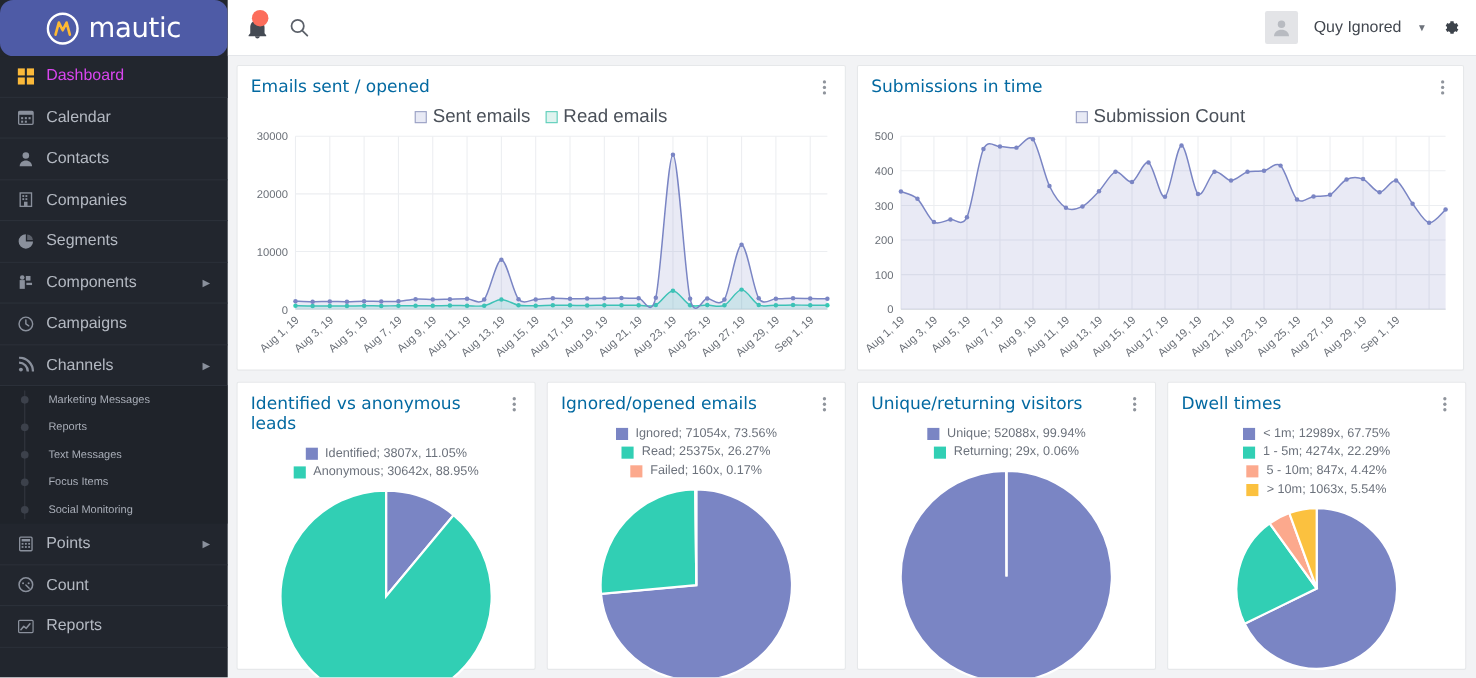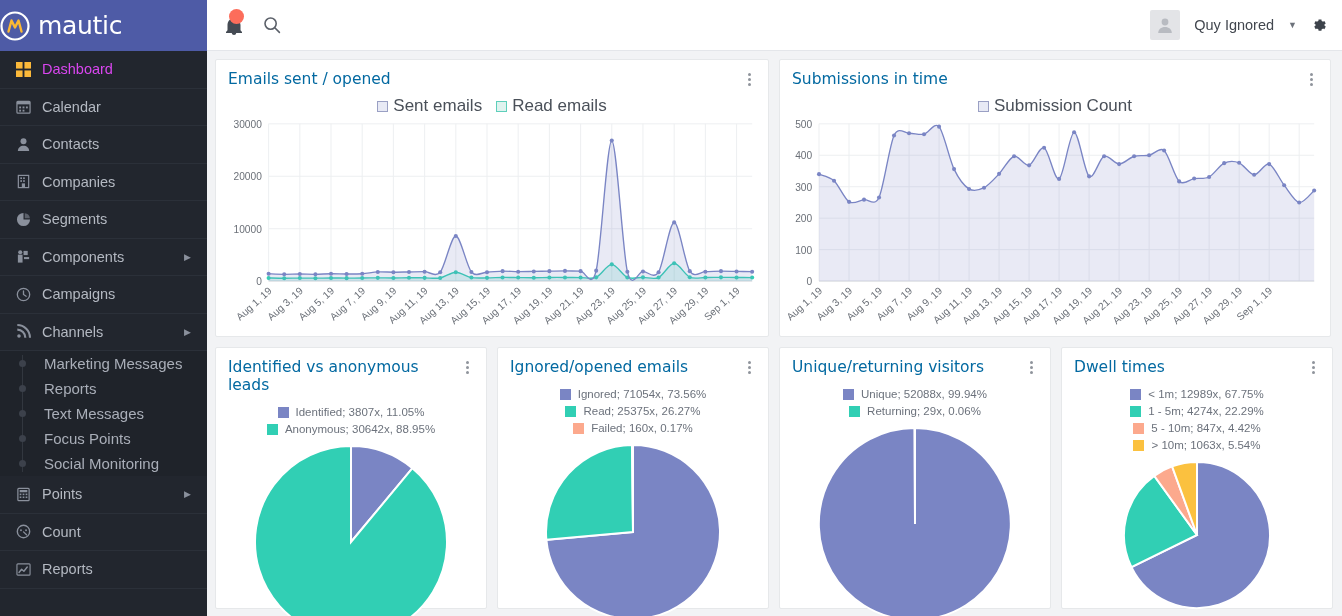--- a/index.html
+++ b/index.html
@@ -17,22 +17,23 @@
   .sidebar {
     width: 207px; height: 616px;
     background: #22262e;
     flex: 0 0 207px;
     overflow: hidden;
     position: relative;
   }
   .brand {
     height: 51px;
     background: #4e5ba6;
-    display: flex; align-items: center; 
+    display: flex; align-items: center; justify-content: center;
     gap: 8px;
+    border-radius: 12px;
   }
   .brand-logo { width: 30px; height: 30px; position: relative; }
   .brand-logo svg { display: block; }
   .brand-text {
     color: #ffffff; font-size: 25px; letter-spacing: -0.3px;
     font-family: "DejaVu Sans", sans-serif; font-weight: 400;
   }
   .nav { padding: 0; margin: 0; list-style: none; }
   .nav-item {
     display: flex; align-items: center;
@@ -58,21 +59,21 @@
 
   .subnav { list-style: none; margin: 0; padding: 0; background: #1f232a; position: relative; }
   .subnav:before {
     content: ""; position: absolute; left: 22px; top: 4px; bottom: 4px;
     width: 1px; background: #32373f;
   }
   .subnav-item {
     display: flex; align-items: center;
     height: 25px;
     padding-left: 44px;
-    color: #a9aeb8; font-size: 15px;
+    color: #a9aeb8; font-size: 10px;
     cursor: pointer; position: relative;
   }
   .subnav-item:before {
     content: ""; position: absolute; left: 19px; top: 50%;
     width: 7px; height: 7px; margin-top: -3.5px;
     border-radius: 50%; background: #3c414b;
   }
 
   
   .main { flex: 1; height: 616px; display: flex; flex-direction: column; min-width: 0; }
@@ -265,21 +266,21 @@
             <li class="subnav-item">
               <span>Marketing Messages</span>
             </li>
             <li class="subnav-item">
               <span>Reports</span>
             </li>
             <li class="subnav-item">
               <span>Text Messages</span>
             </li>
             <li class="subnav-item">
-              <span>Focus Points</span>
+              <span>Focus Items</span>
             </li>
             <li class="subnav-item">
               <span>Social Monitoring</span>
             </li>
           </ul>
         </li>
         <li class="nav-item">
           <span class="ico">
             <svg width="15" height="15" viewBox="0 0 16 16">
               <rect x="2" y="1.4" width="12" height="13.2" rx="1" fill="none" stroke="#8a909c" stroke-width="1.3"></rect>

